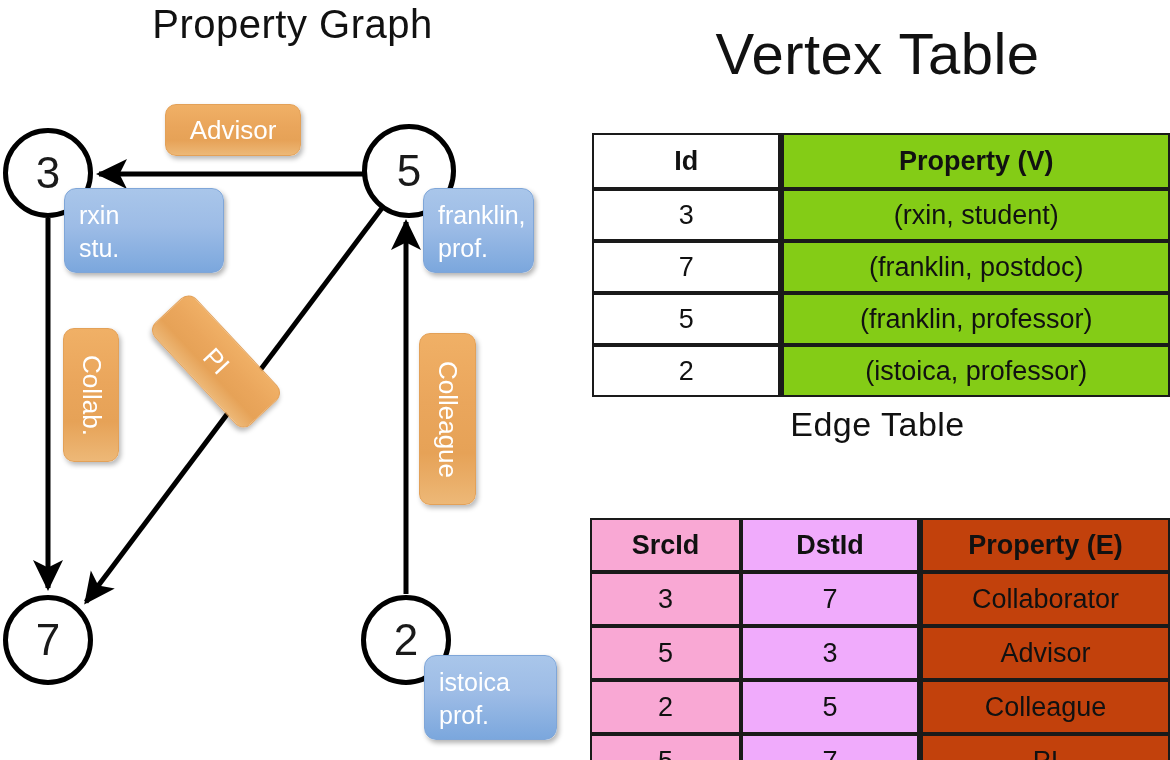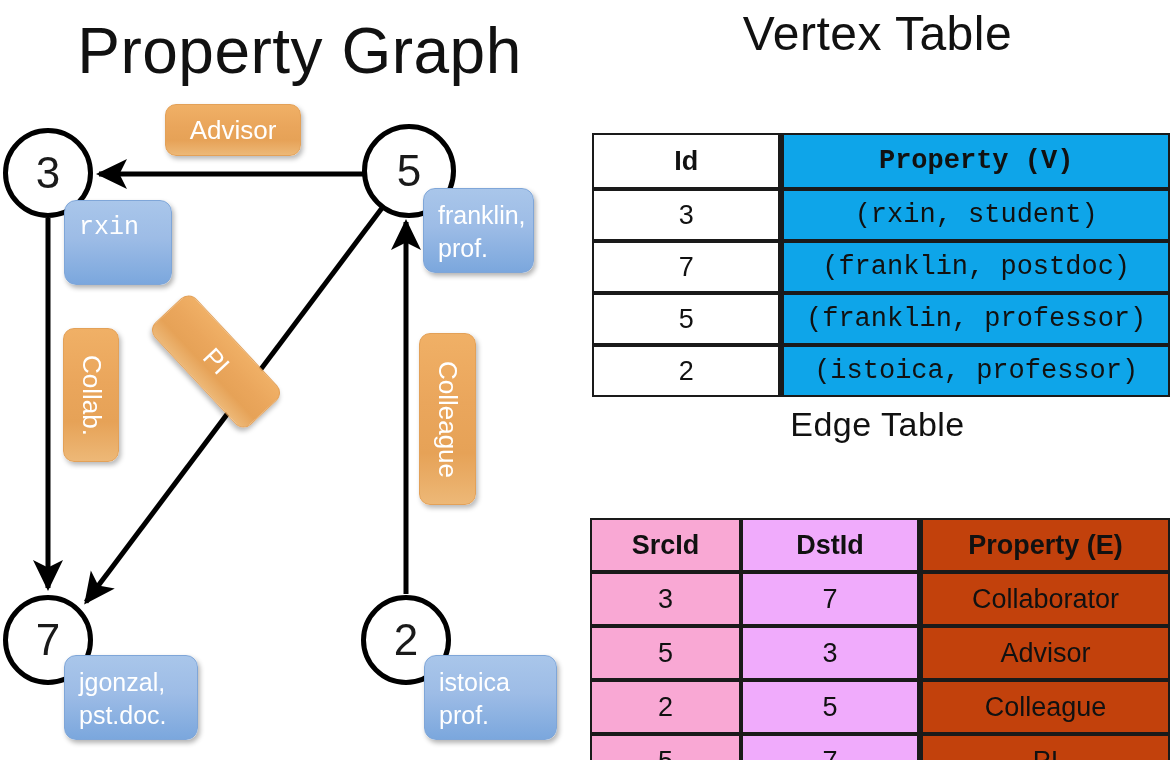--- a/index.html
+++ b/index.html
@@ -20,27 +20,26 @@
   .title {
     position: absolute;
     font-family: "Liberation Sans", sans-serif;
     font-weight: 300;
     color: #111111;
     letter-spacing: 0.5px;
     white-space: nowrap;
     text-align: center;
   }
   #title-property-graph {
-    left: 0; top: 14px; width: 585px;
-    font-size: 64px;
-    padding-left: 7px;
+    left: 0; top: 2px; width: 585px;
+    font-size: 40px;
   }
   #title-vertex-table {
-    left: 585px; top: 6px; width: 585px;
-    font-size: 48px;
+    left: 585px; top: 20px; width: 585px;
+    font-size: 58px;
   }
   #title-edge-table {
     left: 585px; top: 405px; width: 585px;
     font-size: 34px;
   }
 
   
   #graph-panel {
     position: absolute;
     left: 0; top: 0;
@@ -126,21 +125,21 @@
     color: #111111;
     padding: 0;
   }
   .tbl th {
     font-weight: bold;
   }
 
   
   #vertex-table { left: 592px; top: 103px; }
   #vertex-table .c-id     { width: 186px; font-size: 27px; height: 48px; background:#ffffff; }
-  #vertex-table .c-prop   { width: 386px; font-size: 27px; height: 48px; background:#0ea5e9;font-family:Liberation Mono, monospace; }
+  #vertex-table .c-prop   { width: 386px; font-size: 27px; height: 48px; background:#84cc16; }
   #vertex-table thead .c-id   { height: 52px; font-size: 27px; }
   #vertex-table thead .c-prop { height: 52px; font-size: 27px; }
 
   
   #edge-table { left: 590px; top: 488px; }
   #edge-table .c-src  { width: 148px; font-size: 27px; height: 50px; background:#f9a8d4; }
   #edge-table .c-dst  { width: 175px; font-size: 27px; height: 50px; background:#f0abfc; }
   #edge-table .c-prop { width: 246px; font-size: 27px; height: 50px; background:#c2410c; }
 
   .sep-gap { border-left-width: 4px !important; }
@@ -186,33 +185,30 @@
   <div class="vertex-node" style="left:362px; top:124px; width:94px;  height:94px;">
     <span>5</span>
   </div>
   <div class="vertex-node" style="left:3px;  top:595px; width:90px;  height:90px;">
     <span>7</span>
   </div>
   <div class="vertex-node" style="left:361px; top:595px; width:90px;  height:90px;">
     <span>2</span>
   </div>
 
-  <div class="prop-box" style="left:64px;  top:200px; width:108px; height:85px;font-family:Liberation Mono, monospace;">
+  <div class="prop-box" style="left:64px;  top:188px; width:160px; height:85px;">
     <div>rxin</div>
+    <div>stu.</div>
   </div>
 
   <div class="prop-box" style="left:423px; top:188px; width:111px; height:85px;">
     <div>franklin,</div>
     <div>prof.</div>
   </div>
 
-  <div class="prop-box" style="left:64px;  top:655px; width:134px; height:85px;">
-    <div>jgonzal,</div>
-    <div>pst.doc.</div>
-  </div>
 
   <div class="prop-box" style="left:424px; top:655px; width:133px; height:85px;">
     <div>istoica</div>
     <div>prof.</div>
   </div>
 
   <div class="edge-label" style="left:165px; top:104px; width:136px; height:52px;">
     <span>Advisor</span>
   </div>
 

